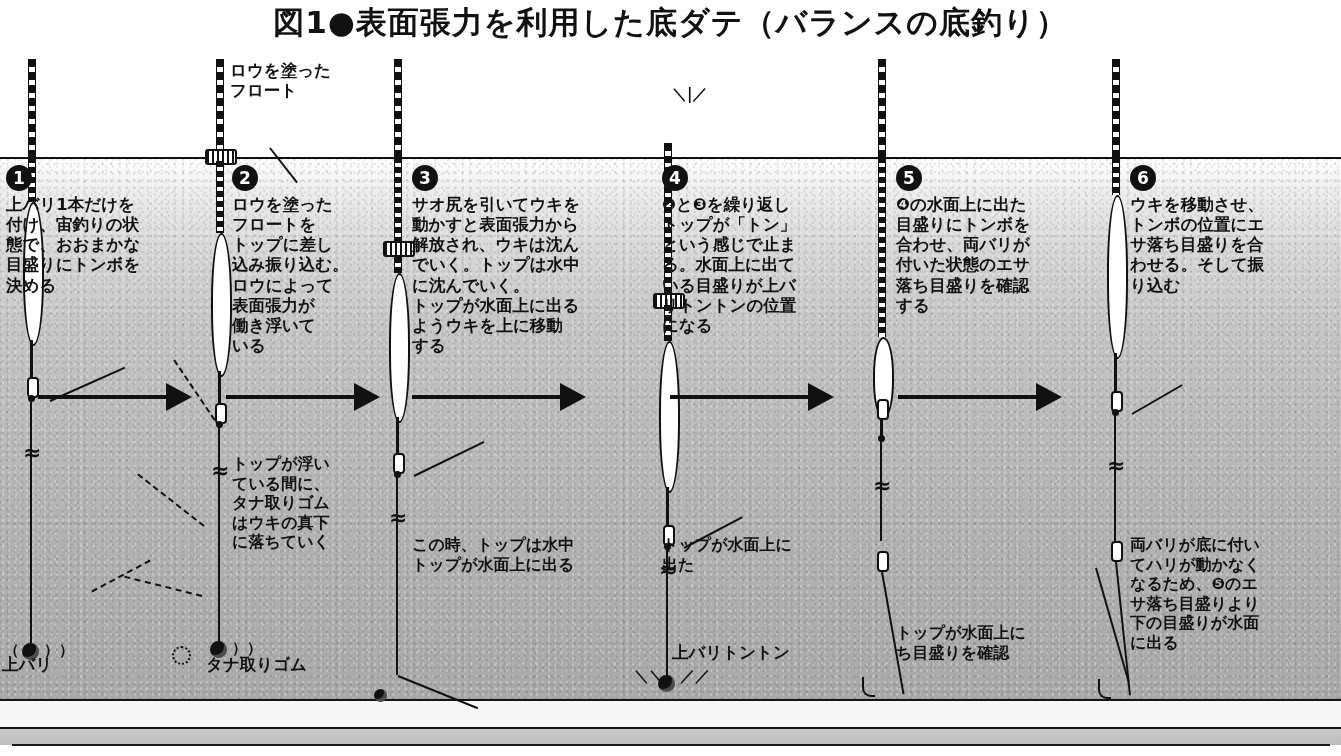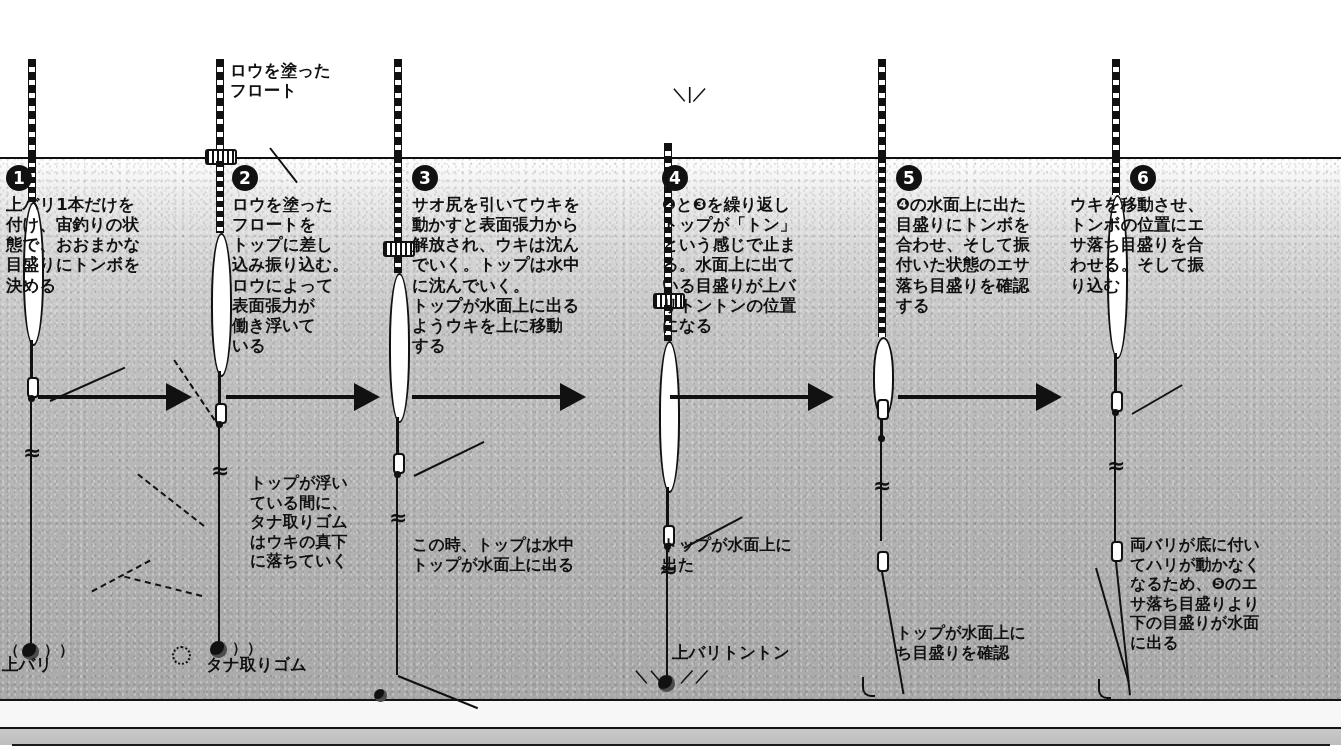--- a/index.html
+++ b/index.html
@@ -115,20 +115,21 @@
 
   
   .leader{position:absolute;background:#111;height:2px;transform-origin:0 50%;}
   .dash{position:absolute;border-top:2px dashed #111;}
 </style>
 </head>
 <body>
 
 <div id="stage">
 
+  <div class="title">図1●表面張力を利用した底ダテ（バランスの底釣り）</div>
 
   <div class="scene">
     <div class="sky"></div>
     <div class="water"></div>
     <div class="noise"></div>
     <div class="waterline"></div>
     <div class="bedband"></div>
     <div class="bedline-top"></div>
     <div class="bedline-bot"></div>
     <div class="under"></div>
@@ -185,21 +186,21 @@
 
       <div class="badge" style="left:232px;top:110px;">2</div>
       <div class="txt" style="left:232px;top:140px;width:140px;">ロウを塗った
 フロートを
 トップに差し
 込み振り込む。
 ロウによって
 表面張力が
 働き浮いて
 いる</div>
-      <div class="txt small" style="left:232px;top:418px;width:150px;margin-left:18px;">トップが浮い
+      <div class="txt small" style="left:232px;top:399px;width:150px;">トップが浮い
 ている間に、
 タナ取りゴム
 はウキの真下
 に落ちていく</div>
       <div class="lbl" style="left:206px;top:600px;">タナ取りゴム</div>
 
       <div class="arrow" style="left:226px;top:340px;width:130px;"></div>
       <div class="arrowhead" style="left:354px;top:328px;"></div>
     </div>
 
@@ -275,21 +276,21 @@
       <div class="knot" style="left:878px;top:380px;"></div>
       <div class="line" style="left:880px;top:386px;height:100px;"></div>
       <div class="squig" style="left:873px;top:420px;">≈</div>
       <div class="rubber sm" style="left:877px;top:496px;"></div>
       <div class="leader" style="left:882px;top:516px;width:124px;transform:rotate(80deg);transform-origin:0 50%;"></div>
       <div class="hookwire" style="left:862px;top:622px;"></div>
 
       <div class="badge" style="left:896px;top:110px;">5</div>
       <div class="txt" style="left:896px;top:140px;width:170px;">❹の水面上に出た
 目盛りにトンボを
-合わせ、そして振
+合わせ、両バリが
 付いた状態のエサ
 落ち目盛りを確認
 する</div>
       <div class="txt small" style="left:896px;top:568px;width:170px;">トップが水面上に
 ち目盛りを確認</div>
 
       <div class="arrow" style="left:898px;top:340px;width:140px;"></div>
       <div class="arrowhead" style="left:1036px;top:328px;"></div>
     </div>
 
@@ -302,21 +303,21 @@
       <div class="knot" style="left:1112px;top:354px;"></div>
       <div class="line" style="left:1114px;top:360px;height:126px;"></div>
       <div class="squig" style="left:1107px;top:400px;">≈</div>
       <div class="leader" style="left:1132px;top:358px;width:58px;transform:rotate(-30deg);"></div>
       <div class="rubber sm" style="left:1111px;top:486px;"></div>
       <div class="leader" style="left:1116px;top:506px;width:134px;transform:rotate(84deg);transform-origin:0 50%;"></div>
       <div class="leader" style="left:1096px;top:512px;width:118px;transform:rotate(74deg);transform-origin:0 50%;"></div>
       <div class="hookwire" style="left:1098px;top:624px;"></div>
 
       <div class="badge" style="left:1130px;top:110px;">6</div>
-      <div class="txt" style="left:1070px;top:140px;width:178px;">ウキを移動させ、
+      <div class="txt" style="left:1130px;top:140px;width:178px;">ウキを移動させ、
 トンボの位置にエ
 サ落ち目盛りを合
 わせる。そして振
 り込む</div>
       <div class="txt small" style="left:1130px;top:480px;width:180px;">両バリが底に付い
 てハリが動かなく
 なるため、❺のエ
 サ落ち目盛りより
 下の目盛りが水面
 に出る</div>

